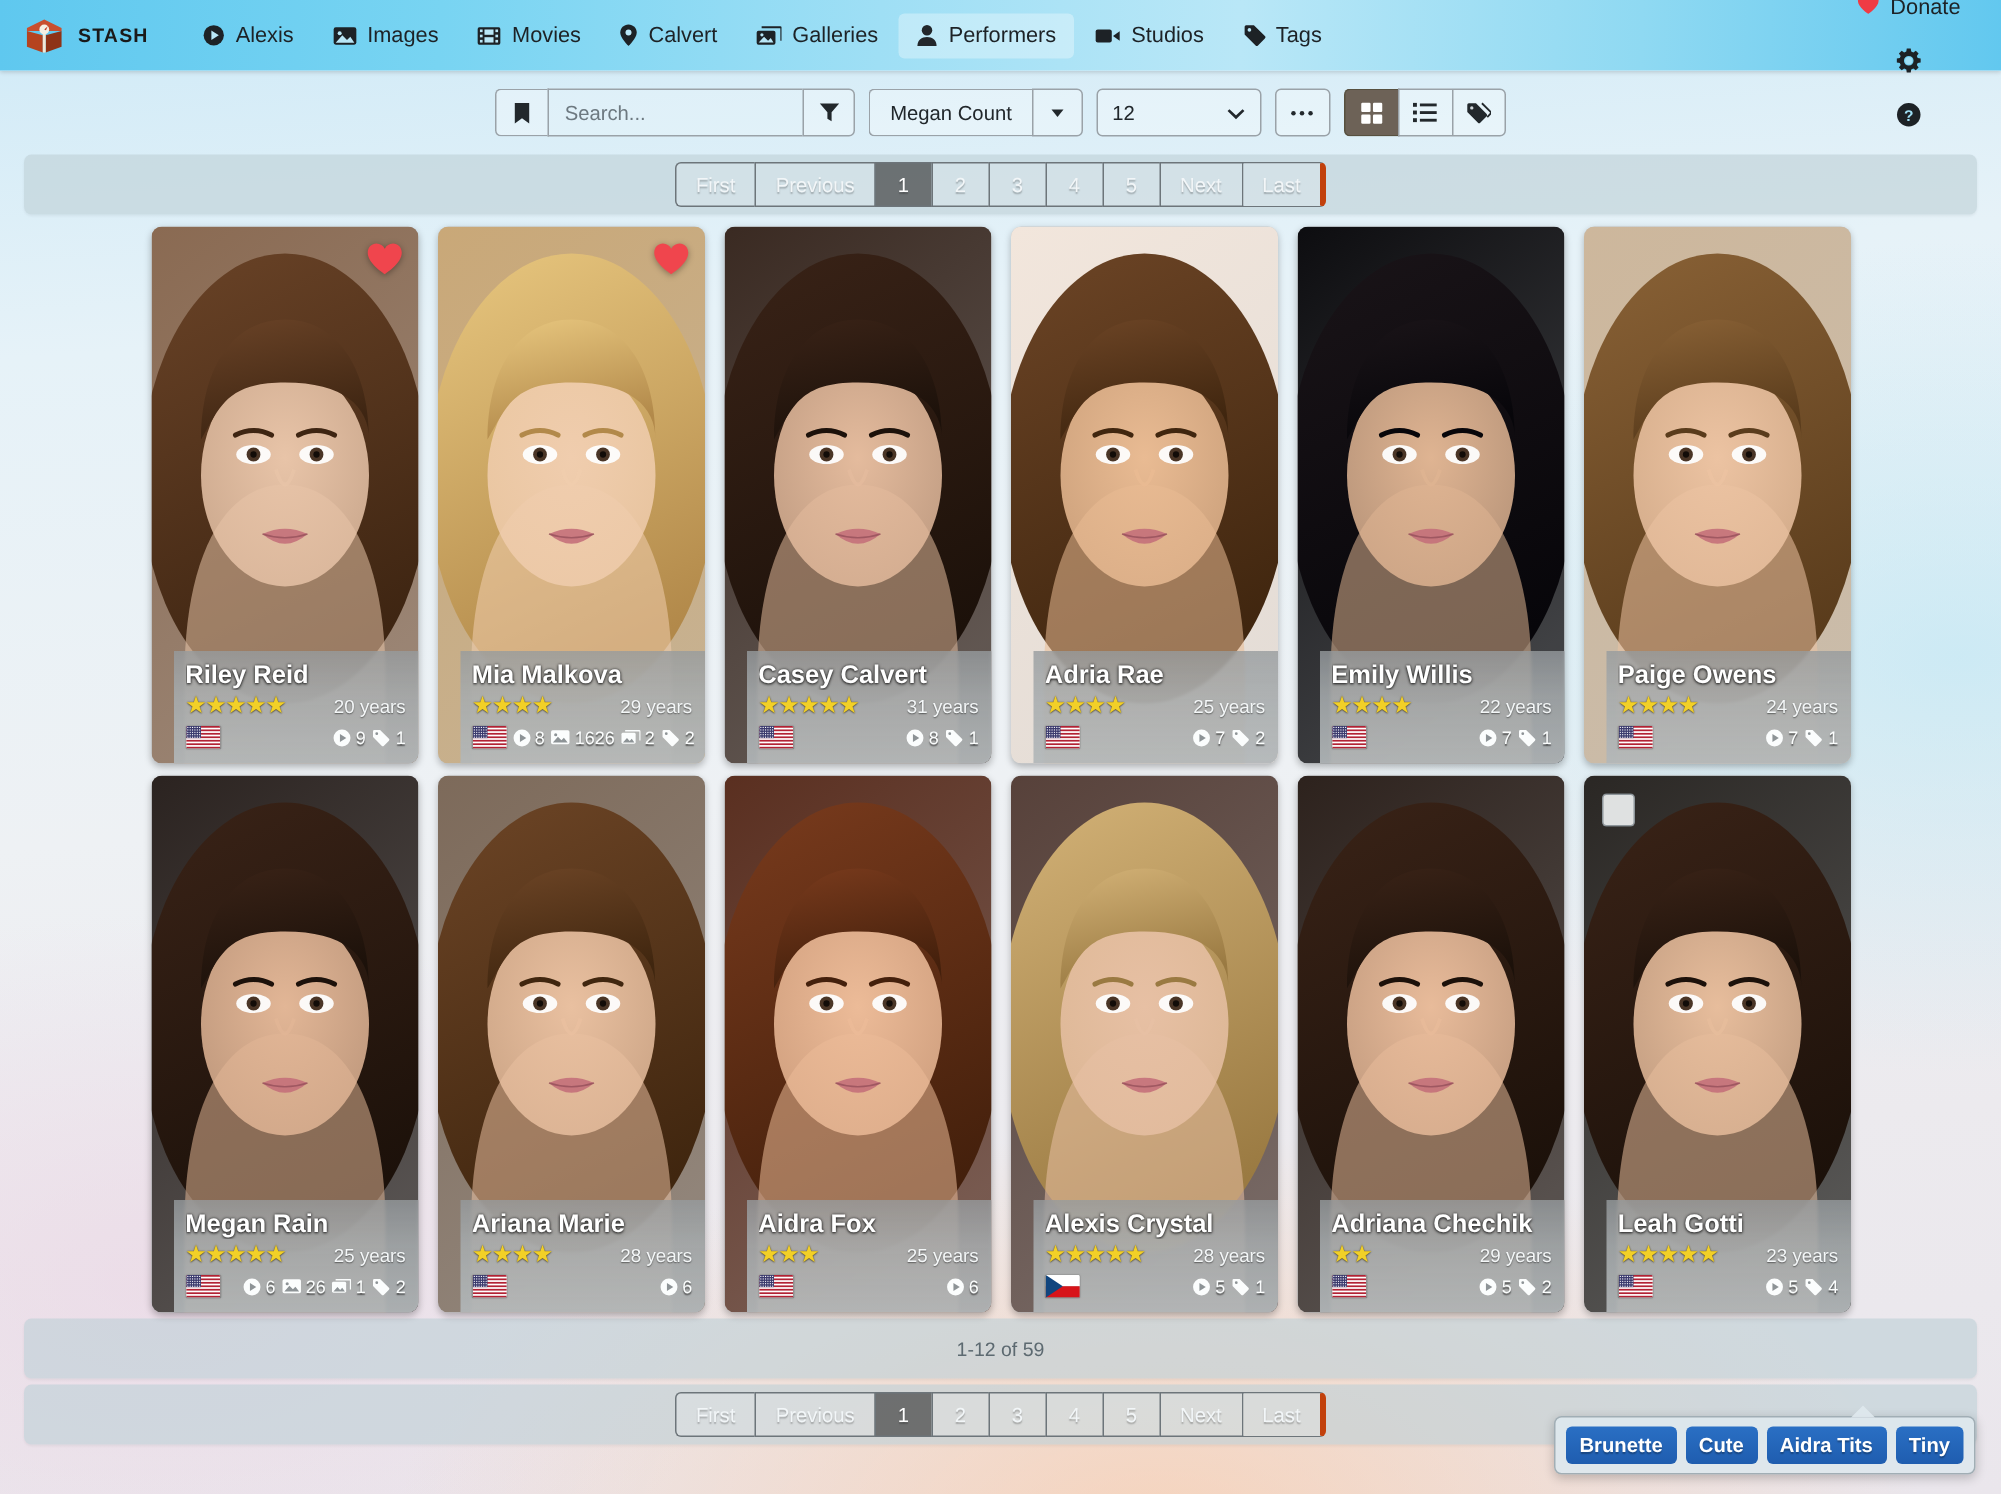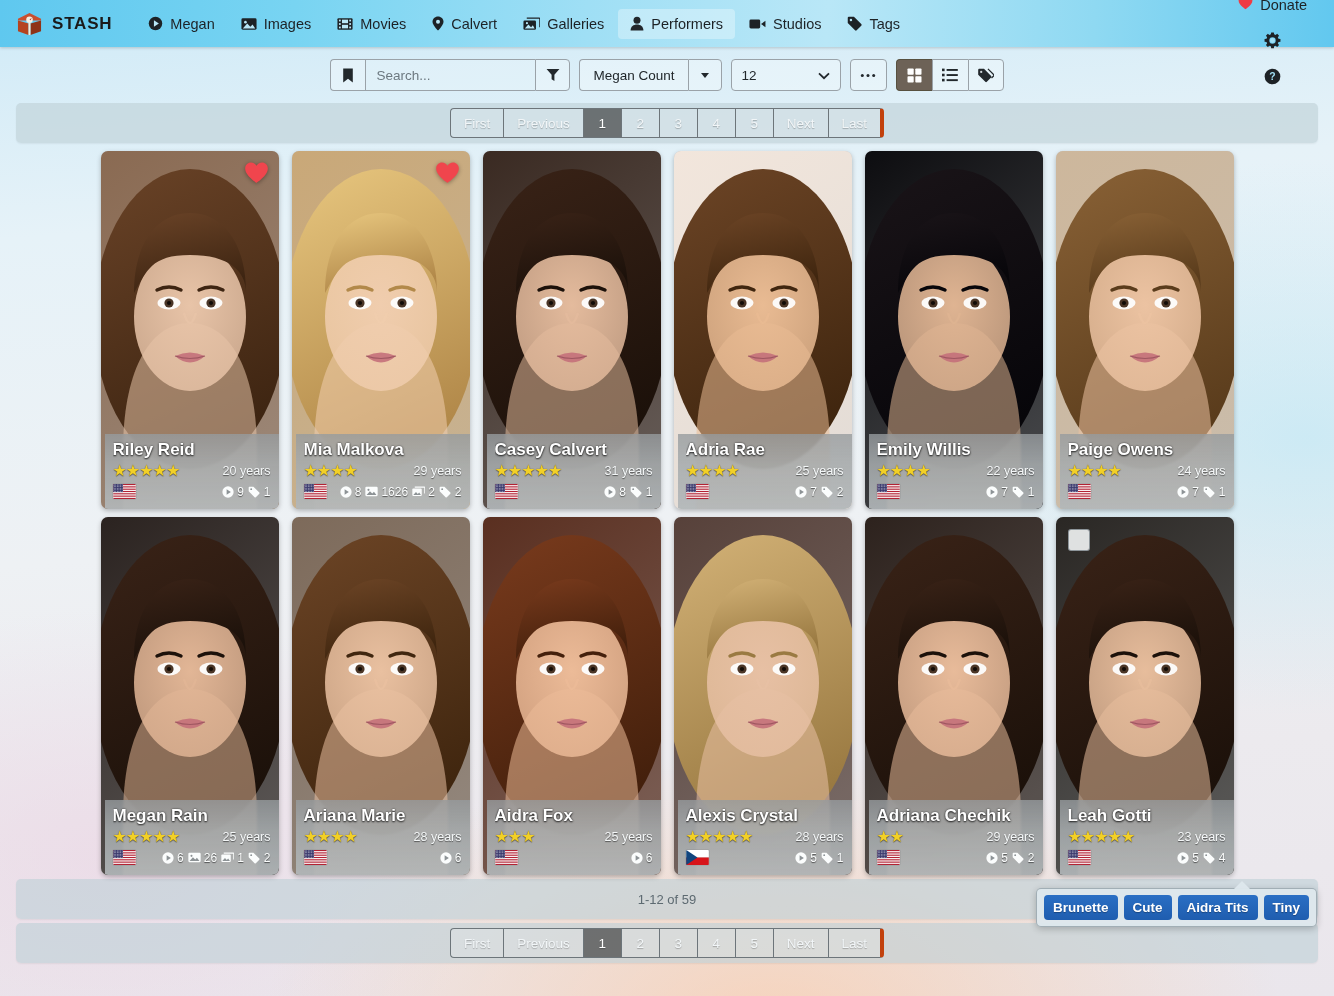--- a/index.html
+++ b/index.html
@@ -25,21 +25,21 @@
     display: flex;
     align-items: center;
     padding: 0 10px 0 16px;
     background: linear-gradient(92deg, #5fc8ef 0%, #78d4f2 22%, #9fdff5 44%, #b9e7f7 62%, #8fd9f2 82%, #62c8ef 100%);
     box-shadow: 0 1px 3px rgba(0,0,0,0.18);
     z-index: 40;
   }
   .brand { display: flex; align-items: center; gap: 9px; margin-right: 24px; }
   .brand-mark { width: 27px; height: 25px; display:block; }
   .brand-name {
-    font-size: 17px; font-weight: 700; letter-spacing: 0.8px; color: #1a1a1a;
+    font-size: 13px; font-weight: 700; letter-spacing: 0.8px; color: #1a1a1a;
   }
   .nav-links { display: flex; align-items: center; gap: 2px; }
   .nav-link {
     display: flex; align-items: center; gap: 7px;
     padding: 7px 12px; border-radius: 4px;
     font-size: 14.5px; color: #1d2226; cursor: pointer;
     white-space: nowrap;
   }
   .nav-link.active { background: rgba(255,255,255,0.33); }
   .nav-link svg { display: block; }
@@ -133,21 +133,21 @@
     position: absolute; top: 10px; right: 10px; z-index: 4;
     color: #f0454d; filter: drop-shadow(0 1px 2px rgba(0,0,0,0.35));
   }
   .select-box {
     position: absolute; top: 12px; left: 12px; z-index: 4;
     width: 22px; height: 22px; border-radius: 3px;
     background: rgba(248,250,250,0.88);
     border: 1px solid rgba(120,130,136,0.8);
   }
   .card-foot {
-    position: absolute; left: 4px; right: 0; bottom: 0; z-index: 3;
+    position: absolute; left: 15px; right: 0; bottom: 0; z-index: 3;
     padding: 6px 8px 7px;
     background: linear-gradient(180deg, rgba(150,155,158,0.80) 0%, rgba(166,171,173,0.88) 40%, rgba(178,183,185,0.92) 100%);
     backdrop-filter: blur(1px);
   }
   .perf-name {
     font-size: 17px; font-weight: 700; color: #fff;
     text-shadow: 0 1px 2px rgba(0,0,0,0.75), 0 0 2px rgba(0,0,0,0.6);
     margin-bottom: 1px; white-space: nowrap; overflow: hidden;
   }
   .row2 { display: flex; align-items: center; justify-content: space-between; height: 19px; }
@@ -157,21 +157,21 @@
   .age { font-size: 12.5px; color: #f4f7f8; text-shadow: 0 1px 1px rgba(0,0,0,0.5); white-space: nowrap; }
   .row3 { display: flex; align-items: center; gap: 4px; height: 21px; margin-top: 1px; }
   .flag { width: 23px; height: 15px; border-radius: 1px; display:block; box-shadow: 0 0 1px rgba(0,0,0,0.5); }
   .stats { margin-left: auto; display: flex; align-items: center; gap: 4px; }
   .stat { display: flex; align-items: center; gap: 3px; font-size: 12px; color: #fbfdfd;
           text-shadow: 0 1px 1px rgba(0,0,0,0.55); }
   .stat svg { display: block; }
 
   
   .tag-popover {
-    position: absolute; left: 1036px; top: 888px; z-index: 60;
+    position: absolute; left: 1036px; top: 944px; z-index: 60;
     background: rgba(222,231,236,0.96);
     border: 1px solid rgba(150,165,172,0.85);
     border-radius: 5px;
     padding: 6px 7px;
     display: flex; gap: 6px;
     box-shadow: 0 2px 7px rgba(0,0,0,0.22);
   }
   .tag-popover::after {
     content: ""; position: absolute; top: -8px; right: 66px;
     border-left: 8px solid transparent; border-right: 8px solid transparent;
@@ -203,21 +203,21 @@
   </div>
 
   <div class="nav-links">
     <div class="nav-link">
       <span>
           <svg width="15" height="15" viewBox="0 0 16 16" fill="#1d2226">
             <circle cx="8" cy="8" r="7.2"></circle>
             <path d="M6.3 4.6 L11.6 8 L6.3 11.4 Z" fill="#b9e7f7"></path>
           </svg>
         </span>
-      <span>Megan</span>
+      <span>Alexis</span>
     </div>
     <div class="nav-link">
       <span>
           <svg width="16" height="14" viewBox="0 0 18 15" fill="#1d2226">
             <rect x="0.5" y="1" width="17" height="13" rx="1.6"></rect>
             <circle cx="5" cy="5.4" r="1.5" fill="#b9e7f7"></circle>
             <path d="M2 12.5 L7 7 L10.5 10.5 L13 8 L16 12.5 Z" fill="#b9e7f7"></path>
           </svg>
         </span>
       <span>Images</span>

